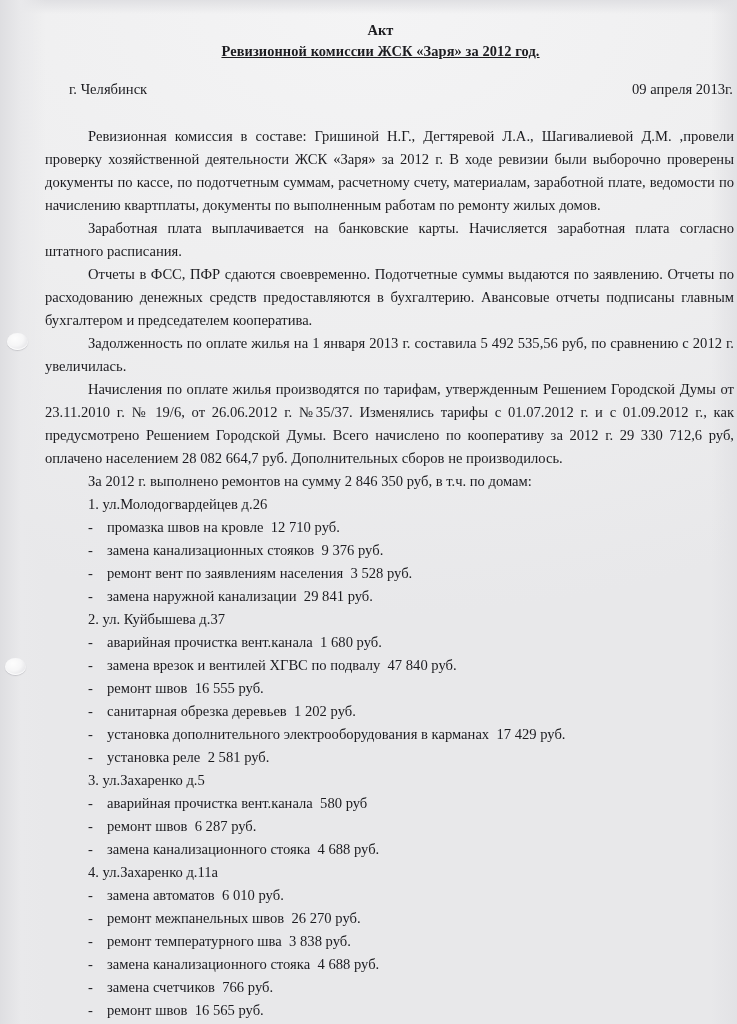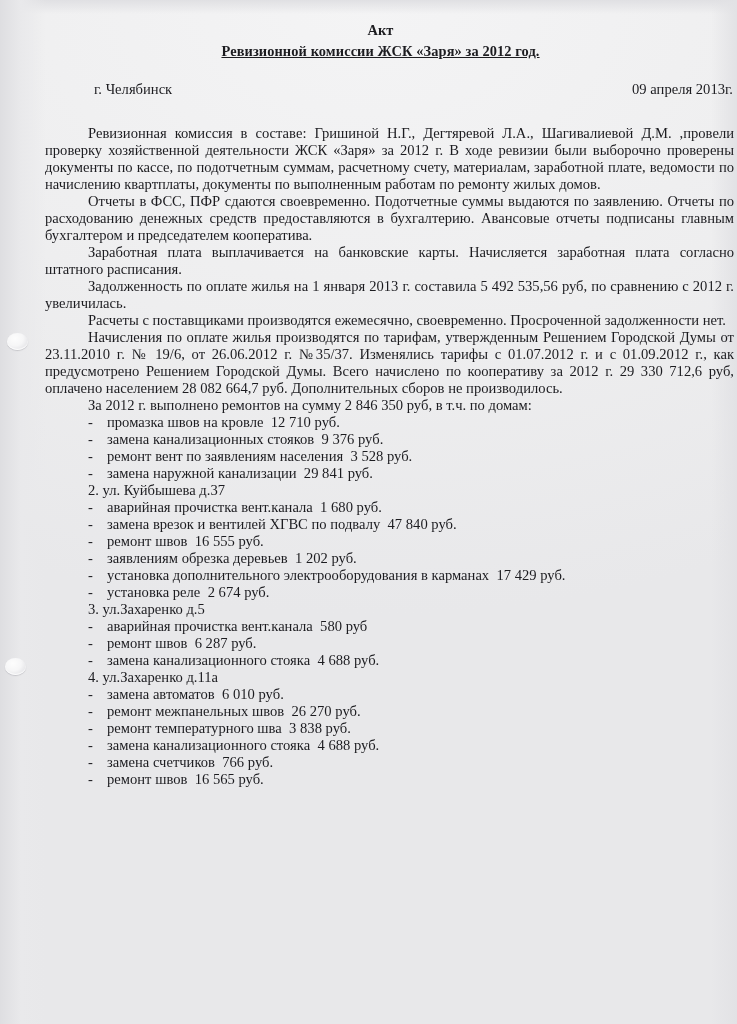--- a/index.html
+++ b/index.html
@@ -73,29 +73,29 @@
     line-height: 21px;
     letter-spacing: 0.1px;
   }
   .doc-title .line1 { display: block; }
   .doc-title .line2 { display: block; text-decoration: underline; }
 
   .meta-row {
     display: flex;
     justify-content: space-between;
     align-items: baseline;
-    margin: 17px 16px 0 82px;
+    margin: 17px 16px 0 57px;
     font-size: 14.6px;
     line-height: 20px;
   }
 
   .body-block {
     margin: 26px 15px 0 33px;
     font-size: 14.6px;
-    line-height: 17px;
+    line-height: 23px;
   }
 
   p.para {
     margin: 0;
     text-align: justify;
     text-indent: 43px;
     hyphens: none;
   }
 
   
@@ -141,39 +141,39 @@
       <span class="line2">Ревизионной комиссии ЖСК «Заря»  за 2012 год.</span>
     </div>
 
     <div class="meta-row">
       <span>г. Челябинск</span>
       <span>09 апреля 2013г.</span>
     </div>
 
     <div class="body-block">
       <p class="para">Ревизионная комиссия в составе: Гришиной Н.Г., Дегтяревой Л.А., Шагивалиевой Д.М. ,провели проверку хозяйственной деятельности ЖСК «Заря» за 2012 г. В ходе ревизии были выборочно проверены документы по кассе, по подотчетным суммам, расчетному счету, материалам, заработной плате, ведомости по начислению квартплаты, документы по выполненным работам по ремонту жилых домов.</p>
+      <p class="para">Заработная плата выплачивается на банковские карты. Начисляется заработная плата согласно штатного расписания.</p>
       <p class="para">Отчеты в ФСС, ПФР сдаются своевременно. Подотчетные суммы выдаются по заявлению. Отчеты по расходованию денежных средств предоставляются в бухгалтерию. Авансовые отчеты подписаны главным бухгалтером и председателем кооператива.</p>
-      <p class="para">Заработная плата выплачивается на банковские карты. Начисляется заработная плата согласно штатного расписания.</p>
       <p class="para">Задолженность по оплате жилья на 1 января 2013 г. составила 5 492 535,56 руб, по сравнению с 2012 г. увеличилась.</p>
-      <p class="para">Расчеты с поставщиками производятся ежемесячно, своевременно. Просроченной задолженности нет.</p>
       <p class="para">Начисления по оплате жилья производятся по тарифам, утвержденным Решением Городской Думы от 23.11.2010 г. № 19/6, от 26.06.2012 г. №35/37. Изменялись тарифы с 01.07.2012 г. и с 01.09.2012 г., как предусмотрено Решением Городской Думы. Всего начислено по кооперативу за 2012 г. 29 330 712,6 руб, оплачено населением 28 082 664,7 руб. Дополнительных сборов не производилось.</p>
       <p class="para">За 2012 г. выполнено ремонтов на сумму 2 846 350 руб, в т.ч. по домам:</p>
 
       <div id="houses-container">
+          <p class="para house-heading">1. ул.Молодогвардейцев д.26</p>
           <p class="para work-item"><span class="dash">-</span><span class="work-text">промазка швов на кровле</span><span class="amount-gap">&nbsp;&nbsp;</span><span>12 710 руб.</span></p>
           <p class="para work-item"><span class="dash">-</span><span class="work-text">замена канализационных стояков</span><span class="amount-gap">&nbsp;&nbsp;</span><span>9 376 руб.</span></p>
           <p class="para work-item"><span class="dash">-</span><span class="work-text">ремонт вент по заявлениям населения</span><span class="amount-gap">&nbsp;&nbsp;</span><span>3 528 руб.</span></p>
           <p class="para work-item"><span class="dash">-</span><span class="work-text">замена наружной канализации</span><span class="amount-gap">&nbsp;&nbsp;</span><span>29 841 руб.</span></p>
           <p class="para house-heading">2. ул. Куйбышева д.37</p>
           <p class="para work-item"><span class="dash">-</span><span class="work-text">аварийная прочистка вент.канала</span><span class="amount-gap">&nbsp;&nbsp;</span><span>1 680 руб.</span></p>
           <p class="para work-item"><span class="dash">-</span><span class="work-text">замена врезок и вентилей ХГВС по подвалу</span><span class="amount-gap">&nbsp;&nbsp;</span><span>47 840 руб.</span></p>
           <p class="para work-item"><span class="dash">-</span><span class="work-text">ремонт швов</span><span class="amount-gap">&nbsp;&nbsp;</span><span>16 555 руб.</span></p>
-          <p class="para work-item"><span class="dash">-</span><span class="work-text">заявлениям обрезка деревьев</span><span class="amount-gap">&nbsp;&nbsp;</span><span>1 202 руб.</span></p>
+          <p class="para work-item"><span class="dash">-</span><span class="work-text">санитарная обрезка деревьев</span><span class="amount-gap">&nbsp;&nbsp;</span><span>1 202 руб.</span></p>
           <p class="para work-item"><span class="dash">-</span><span class="work-text">установка дополнительного электрооборудования в карманах</span><span class="amount-gap">&nbsp;&nbsp;</span><span>17 429 руб.</span></p>
-          <p class="para work-item"><span class="dash">-</span><span class="work-text">установка реле</span><span class="amount-gap">&nbsp;&nbsp;</span><span>2 674 руб.</span></p>
+          <p class="para work-item"><span class="dash">-</span><span class="work-text">установка реле</span><span class="amount-gap">&nbsp;&nbsp;</span><span>2 581 руб.</span></p>
           <p class="para house-heading">3. ул.Захаренко д.5</p>
           <p class="para work-item"><span class="dash">-</span><span class="work-text">аварийная прочистка вент.канала</span><span class="amount-gap">&nbsp;&nbsp;</span><span>580 руб</span></p>
           <p class="para work-item"><span class="dash">-</span><span class="work-text">ремонт швов</span><span class="amount-gap">&nbsp;&nbsp;</span><span>6 287 руб.</span></p>
           <p class="para work-item"><span class="dash">-</span><span class="work-text">замена канализационного стояка</span><span class="amount-gap">&nbsp;&nbsp;</span><span>4 688 руб.</span></p>
           <p class="para house-heading">4. ул.Захаренко д.11а</p>
           <p class="para work-item"><span class="dash">-</span><span class="work-text">замена автоматов</span><span class="amount-gap">&nbsp;&nbsp;</span><span>6 010 руб.</span></p>
           <p class="para work-item"><span class="dash">-</span><span class="work-text">ремонт межпанельных швов</span><span class="amount-gap">&nbsp;&nbsp;</span><span>26 270 руб.</span></p>
           <p class="para work-item"><span class="dash">-</span><span class="work-text">ремонт температурного шва</span><span class="amount-gap">&nbsp;&nbsp;</span><span>3 838 руб.</span></p>
           <p class="para work-item"><span class="dash">-</span><span class="work-text">замена канализационного стояка</span><span class="amount-gap">&nbsp;&nbsp;</span><span>4 688 руб.</span></p>
           <p class="para work-item"><span class="dash">-</span><span class="work-text">замена счетчиков</span><span class="amount-gap">&nbsp;&nbsp;</span><span>766 руб.</span></p>

